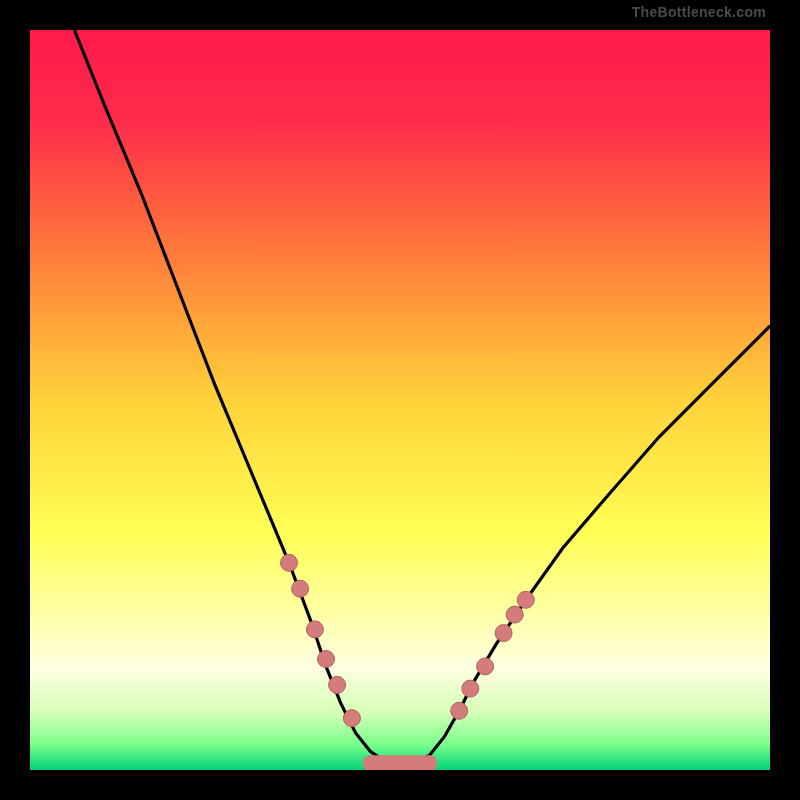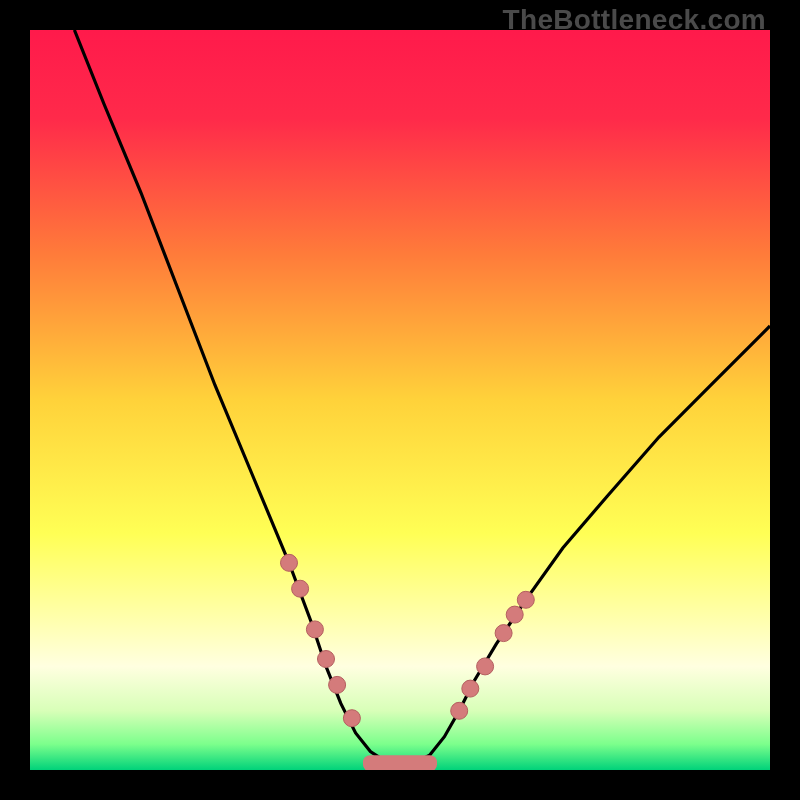--- a/index.html
+++ b/index.html
@@ -24,21 +24,21 @@
     left: 0;
     top: 0;
     width: 740px;
     height: 740px;
   }
   .watermark {
     position: absolute;
     top: 4px;
     right: 34px;
     color: #4a4a4a;
-    font-size: 28px;
+    font-size: 14px;
     font-weight: 600;
     letter-spacing: 0.3px;
     user-select: none;
   }
 </style>
 </head>
 <body>
 
 <div class="frame">
   <svg class="plot-area" viewBox="0 0 740 740" preserveAspectRatio="none">

